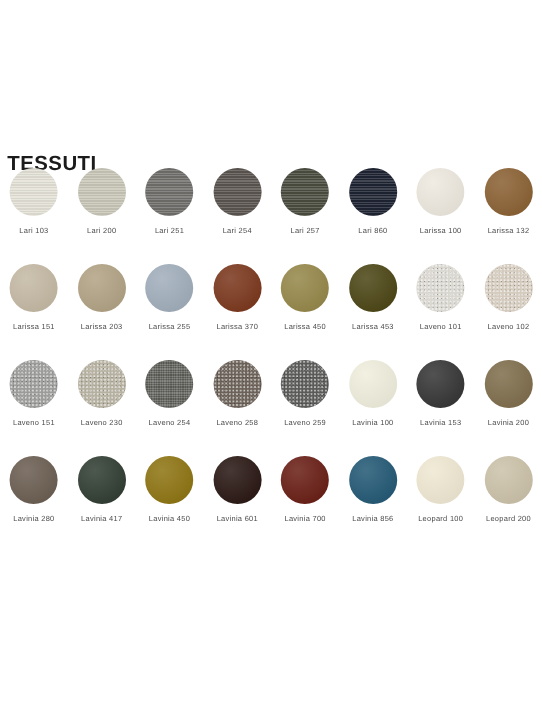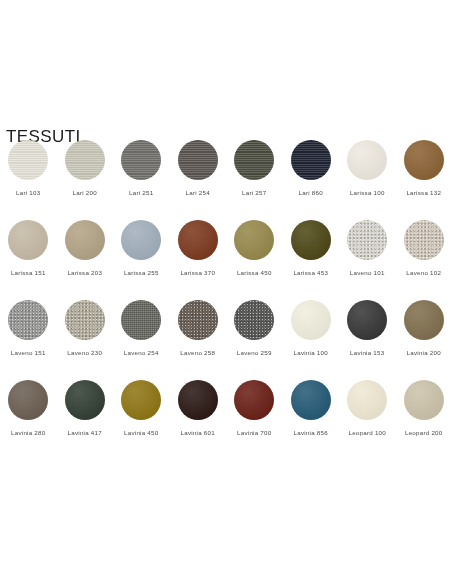--- a/index.html
+++ b/index.html
@@ -21,21 +21,21 @@
     box-sizing: border-box;
   }
   .title {
     position: absolute;
     left: 6px;
     top: 127px;
     font-size: 17px;
     letter-spacing: 0.4px;
     color: #1b1b1b;
     font-family: "Liberation Sans", sans-serif;
-    font-weight: 400;
+    font-weight: 700;
     line-height: 20px;
   }
   .grid {
     position: absolute;
     left: 0px;
     top: 140px;
     width: 452px;
     display: flex;
     flex-direction: column;
     row-gap: 0px;

